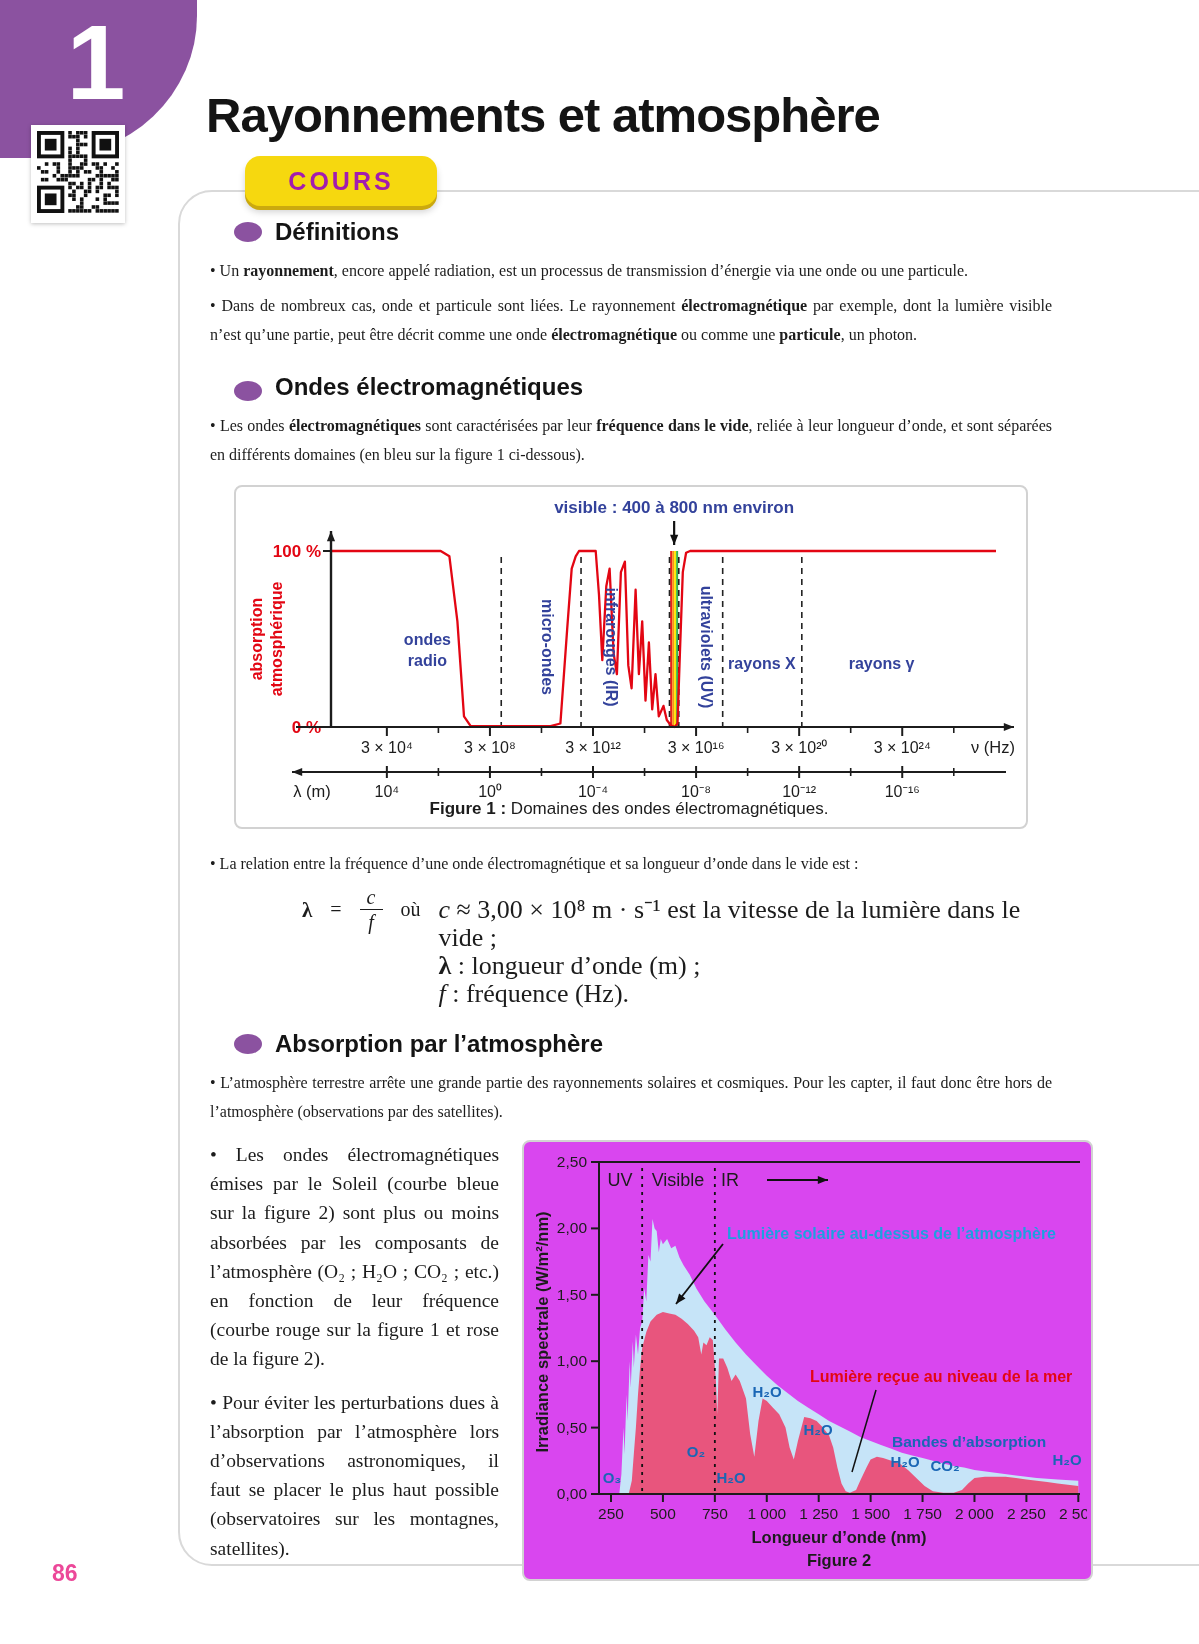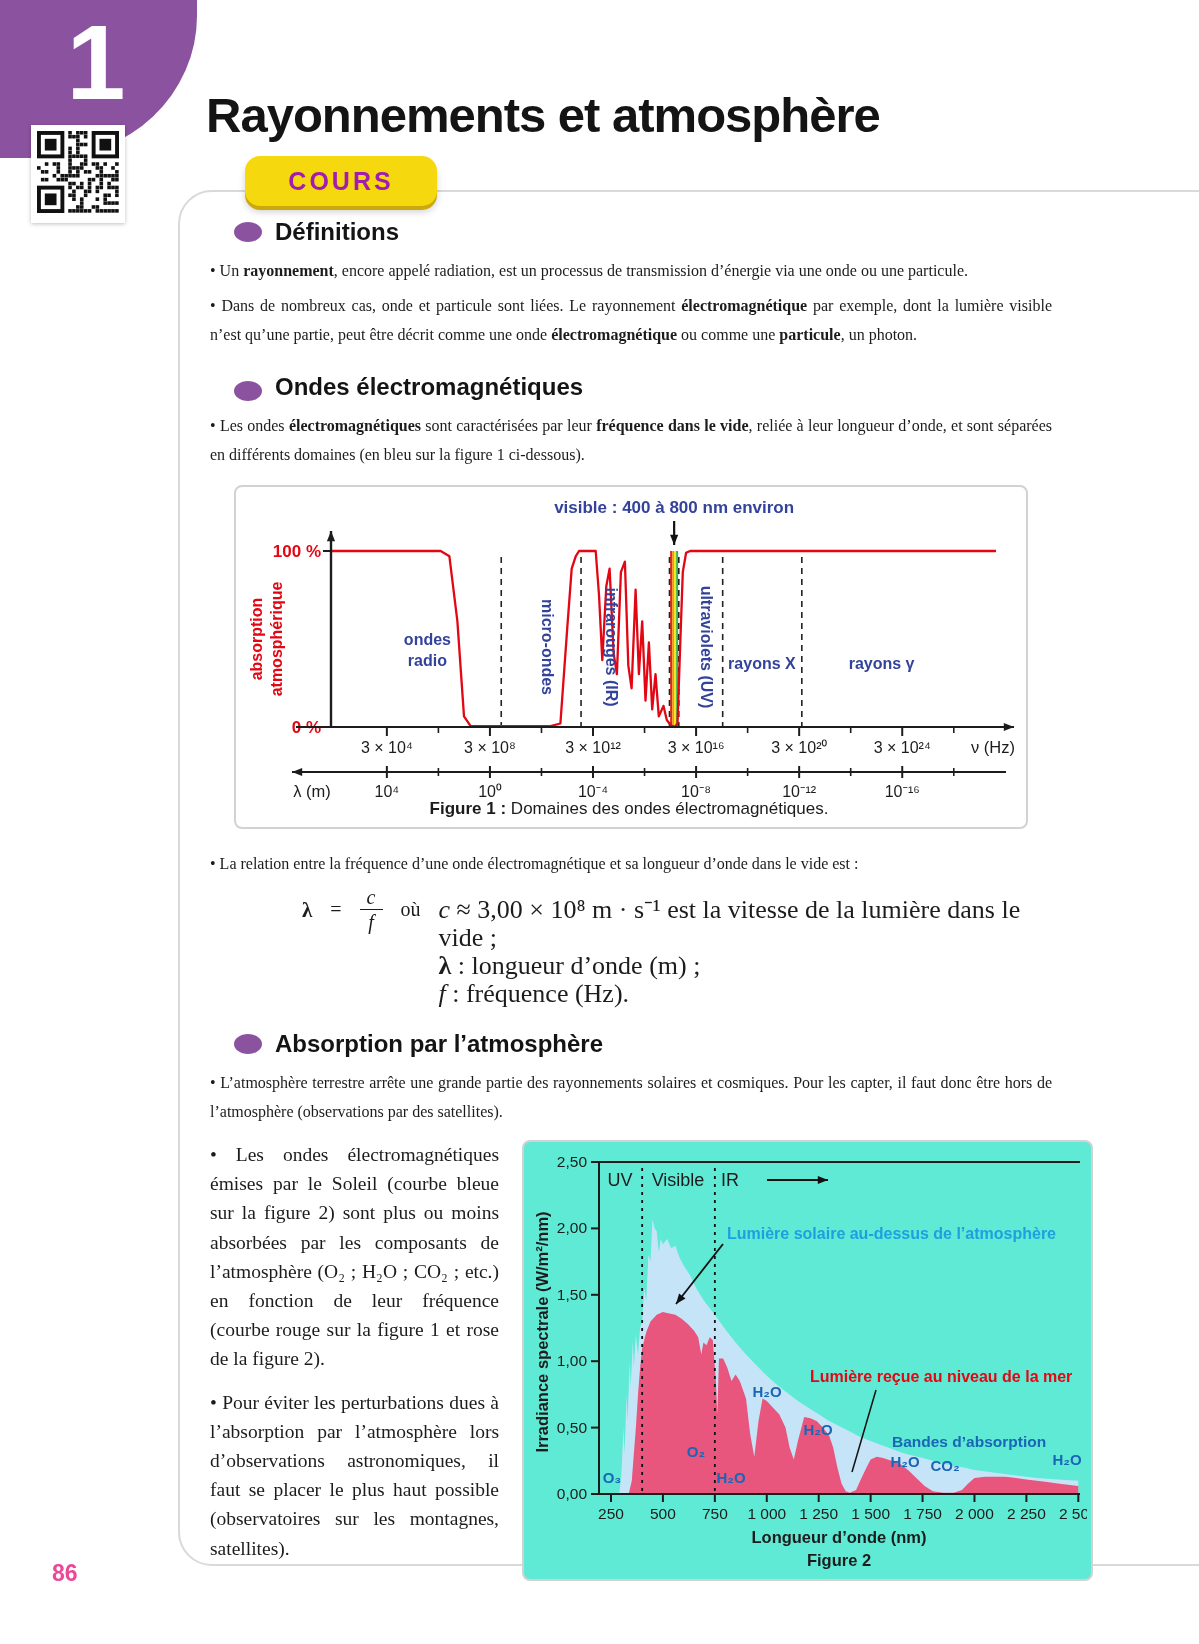--- a/index.html
+++ b/index.html
@@ -41,21 +41,21 @@
   .equals{padding-top:12px;}
   .frac{display:inline-flex;flex-direction:column;align-items:center;line-height:1.1;font-size:20px;}
   .frac .num{font-style:italic;border-bottom:1.7px solid #1c1c1c;padding:0 7px 1px 7px;}
   .frac .den{font-style:italic;padding-top:1px;}
   .where-word{padding-top:12px;}
   .where-lines{display:flex;flex-direction:column;font-size:26px;line-height:28px;padding-top:10px;}
 
   .cols{display:flex;gap:23px;margin-top:14px;width:880px;}
   .colL{width:289px;flex:none;}
   .colL p{font-size:19.5px;line-height:29.2px;text-align:justify;margin:0 0 14px 0;}
-  .fig2card{width:567px;height:437px;border:2px solid #d2d2d2;border-radius:8px;background:#5eead4;flex:none;}
+  .fig2card{width:567px;height:437px;border:2px solid #d2d2d2;border-radius:8px;background:#d946ef;flex:none;}
 
   .page-number{position:absolute;left:52px;top:1560px;font-family:"Liberation Sans",sans-serif;
                font-weight:bold;font-size:23px;color:#ec4899;}
 </style>
 </head>
 <body>
 
 <div class="corner-shape"></div>
 <div class="chapter-number">1</div>
 <div class="qr-box">

